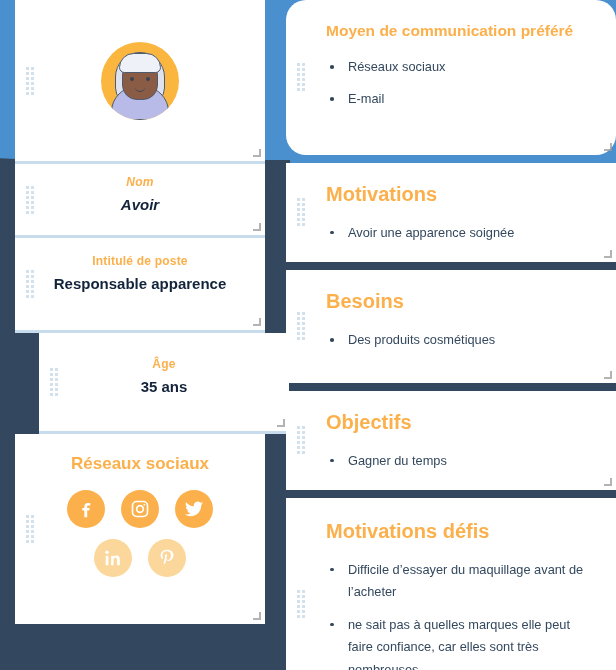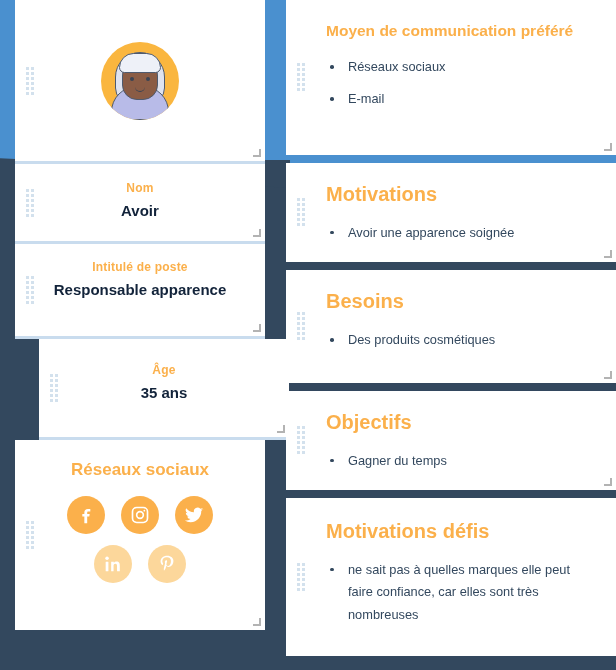--- a/index.html
+++ b/index.html
@@ -142,21 +142,21 @@
   .field-panel { padding: 16px 14px 18px; text-align: center; }
   .field-label {
     color: #fbb04b; font-size: 12px; font-weight: bold;
     letter-spacing: .2px; margin-bottom: 7px;
   }
   .field-value {
     color: #12233a; font-size: 15px; font-weight: bold;
   }
   .field-panel.tall { padding-bottom: 38px; }
   .field-panel.age { padding-bottom: 36px; padding-top: 24px; margin-left: 24px; }
-  .field-panel.nom { padding-top: 17px; padding-bottom: 22px; }
+  .field-panel.nom { padding-top: 11px; padding-bottom: 22px; font-style: italic; }
 
   .social-panel { padding: 20px 14px 36px; text-align: center; }
   .social-title {
     color: #fbb04b; font-size: 17px; font-weight: bold; margin-bottom: 16px;
   }
   .social-row { display: flex; justify-content: center; gap: 16px; margin-bottom: 11px; }
   .sicon {
     width: 38px; height: 38px; border-radius: 50%;
     background: #fbb04b;
     display: flex; align-items: center; justify-content: center;
@@ -336,21 +336,21 @@
             <path d="M12.3 3C7.6 3 5 6 5 9.2c0 1.5.8 3.3 2.1 3.9.2.1.3 0 .4-.2l.3-1.2c0-.1 0-.2-.1-.3a3.6 3.6 0 0 1-.8-2.3A4.9 4.9 0 0 1 12 4.6c2.8 0 4.3 1.7 4.3 4 0 3-1.3 5.5-3.3 5.5-1.1 0-1.9-.9-1.6-2l.7-3c.2-.7-.2-1.3-.9-1.3-.9 0-1.6.9-1.6 2.1 0 .8.3 1.3.3 1.3L8.7 16c-.3 1.2-.1 2.8 0 3 0 .1.2.1.2 0 .1-.1 1.4-1.7 1.8-3l.5-2c.4.7 1.4 1.2 2.4 1.2 3.2 0 5.4-2.9 5.4-6.7C19 5.7 16.4 3 12.3 3z"></path>
           </svg>
         </span>
       </div>
       <span class="resize"></span>
     </div>
   </div>
 
   <div class="col-right">
 
-    <div class="panel gap r-panel" style="padding-bottom:34px;">
+    <div class="panel gap r-panel" style="padding-bottom:34px;border-radius:20px;">
       <span class="grip">
         <i></i>
           <i></i>
           <i></i>
           <i></i>
           <i></i>
           <i></i>
           <i></i>
           <i></i>
           <i></i>
@@ -442,17 +442,18 @@
           <i></i>
           <i></i>
           <i></i>
           <i></i>
           <i></i>
           <i></i>
           <i></i>
       </span>
       <div class="r-title big">Motivations défis</div>
       <ul class="r-list">
+        <li>Difficile d’essayer du maquillage avant de l’acheter</li>
         <li>ne sait pas à quelles marques elle peut faire confiance, car elles sont très nombreuses</li>
       </ul>
     </div>
   </div>
 </div>
 
 </body></html>

